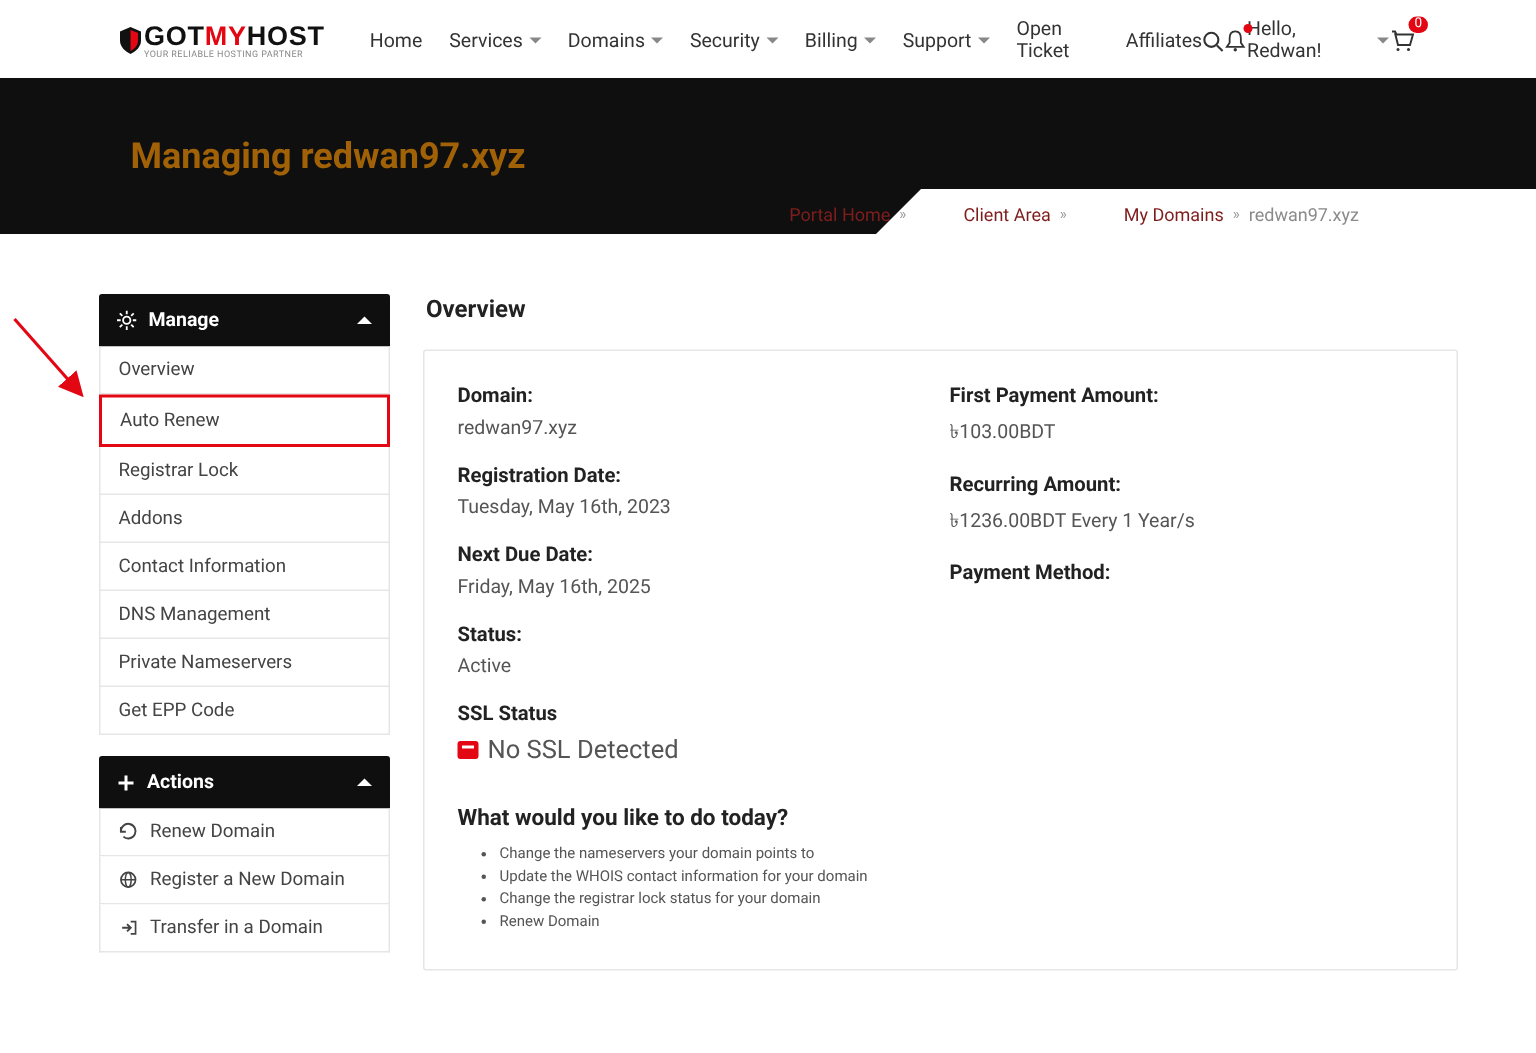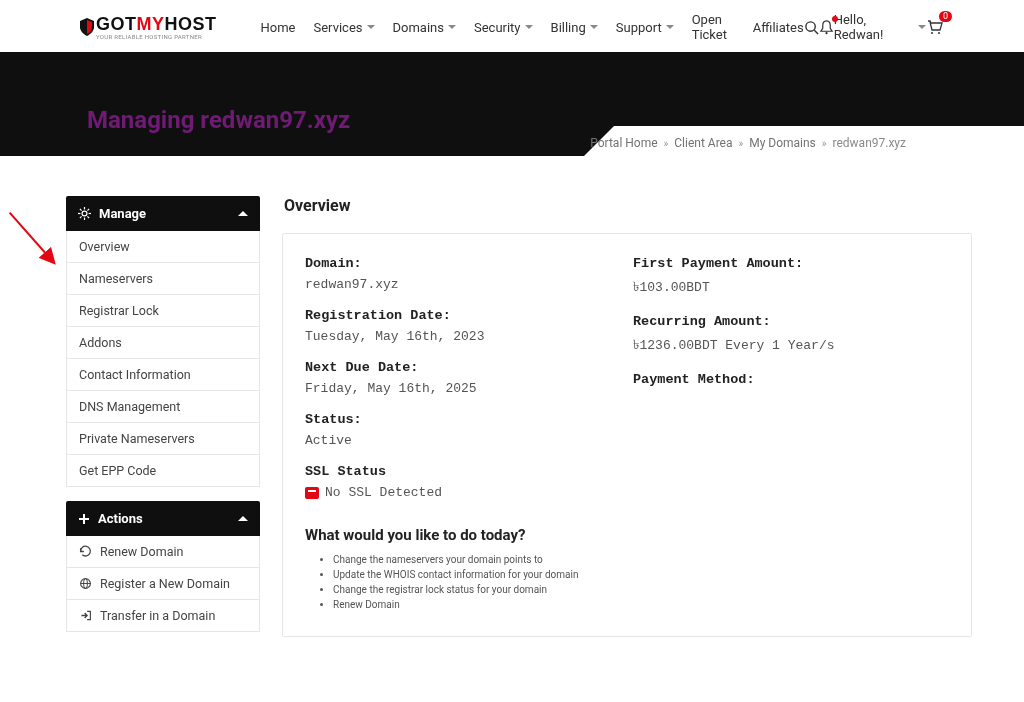--- a/index.html
+++ b/index.html
@@ -22,66 +22,66 @@
   .red-dot  { position:absolute; top:-4px; right:-4px; width:6px;height:6px;background:#e30613;border-radius:50%; }
   .greeting { font-size:13px; display:flex; align-items:center; gap:4px; cursor:pointer;}
   .cart { position:relative; cursor:pointer;}
   .cart-badge { position:absolute; top:-8px; right:-8px; background:#e30613; color:#fff; border-radius:8px; font-size:9px; padding:1px 4px; line-height:1;}
   
   
   .banner-wrap { position:relative; height:104px; }
   .banner-black { position:absolute; inset:0; background:#0f0f0f; }
   .banner-cut   { position:absolute; right:0; bottom:0; height:30px; width:440px; background:#fff;
                   clip-path: polygon(30px 0, 100% 0, 100% 100%, 0 100%);}
-  .banner-title { position:absolute; left:87px; top:38px; color:#701a75; font-size:24px; font-weight:700;margin-top:16px;}
+  .banner-title { position:absolute; left:87px; top:38px; color:#a16207; font-size:24px; font-weight:700;}
   .breadcrumbs  { position:absolute; right:118px; bottom:6px; font-size:12px; color:#555; display:flex; align-items:center; gap:6px;}
-  .breadcrumbs a{ color:#737373; text-decoration:none; cursor:pointer;}
+  .breadcrumbs a{ color:#7f1d1d; text-decoration:none; cursor:pointer;margin-left:32px;}
   .bc-sep { color:#999; font-size:10px;}
   .bc-current { color:#8a8a8a;}
   
   
   .content { display:flex; gap:22px; padding:40px 52px 0 66px; align-items:flex-start;}
   .sidebar { width:194px; flex:none;}
   .panel-hd { background:#0f0f0f; color:#fff; padding:10px 12px; font-size:13px; font-weight:700; display:flex; align-items:center; justify-content:space-between; border-radius:2px 2px 0 0;}
   .panel-hd .lead { display:flex; align-items:center; gap:8px;}
   .chev-up { width:0;height:0;border-left:5px solid transparent;border-right:5px solid transparent;border-bottom:5px solid #fff;}
   .side-item { border:1px solid #e6e6e6; border-top:none; padding:8px 12px; font-size:12.5px; color:#444; background:#fff; cursor:pointer;}
   .side-item.hl { border:2px solid #e30613; }
   .panel-gap { height:14px; }
   .action-item { border:1px solid #e6e6e6; border-top:none; padding:8px 12px; font-size:12.5px; color:#444; background:#fff; display:flex; align-items:center; gap:8px; cursor:pointer;}
   .mini-ico { width:13px; text-align:center; color:#444;}
   
   
   .main { flex:1; }
   .section-title { font-weight:700; font-size:16px; color:#222; margin:0 0 18px 2px;}
   .card { border:1px solid #e6e6e6; border-radius:2px; padding:22px 22px 22px 22px; }
-  .ov-grid { display:flex; gap:12px;font-family:Liberation Mono, monospace; }
+  .ov-grid { display:flex; gap:12px; }
   .ov-col  { flex:1; }
   .kv { margin-bottom:16px; }
   .kv:last-child { margin-bottom:0;}
   .kv .k { font-weight:700; font-size:13.5px; color:#222; margin-bottom:6px;}
   .kv .v { color:#555; font-size:13px;}
-  .ssl-line { display:flex; align-items:center; gap:6px; color:#555; font-size:13px;}
+  .ssl-line { display:flex; align-items:center; gap:6px; color:#555; font-size:17px;}
   .ssl-badge { width:14px;height:12px;background:#e30613;border-radius:2px; position:relative;}
   .ssl-badge::after{content:"";position:absolute;left:3px;top:3px;width:8px;height:2px;background:#fff;}
   
   .todo-title { font-weight:700; font-size:15px; margin:26px 0 10px 0;}
   .todo-list  { list-style:disc; padding-left:28px; color:#555; font-size:10px;}
   .todo-list li{ margin:4px 0; }
   
   
   .anno-arrow { position:absolute; left:4px; top:206px; width:66px; height:68px; pointer-events:none;}
   
   svg { display:block; }
 </style>
 </head>
 <body>
 
 <div class="topbar">
-  <div style="display:flex;align-items:center;gap:36px;">
+  <div style="display:flex;align-items:center;gap:22px;">
     <div class="logo">
       <svg class="logo-shield" viewBox="0 0 14 18">
         <path d="M7 0 L14 3 V9 C14 13 11 16 7 18 C3 16 0 13 0 9 V3 Z" fill="#111"></path>
         <path d="M7 2 L12 4 V9 C12 12 10 14.5 7 16 V2 Z" fill="#e30613"></path>
       </svg>
       <div>
         <span class="logo-text">
           <span class="got">GOT</span><span class="my">MY</span><span class="host">HOST</span>
         </span>
         <span class="logo-sub">YOUR RELIABLE HOSTING PARTNER</span>
@@ -168,21 +168,21 @@
               <line x1="2.3" y1="13.7" x2="4.4" y2="11.6"></line>
               <line x1="11.6" y1="4.4" x2="13.7" y2="2.3"></line>
             </g>
           </svg>
         <span>Manage</span>
       </span>
       <span class="chev-up"></span>
     </div>
     <div id="manage-list">
         <div class="side-item">Overview</div>
-        <div class="side-item">Nameservers</div>
+        <div class="side-item hl">Auto Renew</div>
         <div class="side-item">Registrar Lock</div>
         <div class="side-item">Addons</div>
         <div class="side-item">Contact Information</div>
         <div class="side-item">DNS Management</div>
         <div class="side-item">Private Nameservers</div>
         <div class="side-item">Get EPP Code</div>
       </div>
 
     <div class="panel-gap"></div>
 

